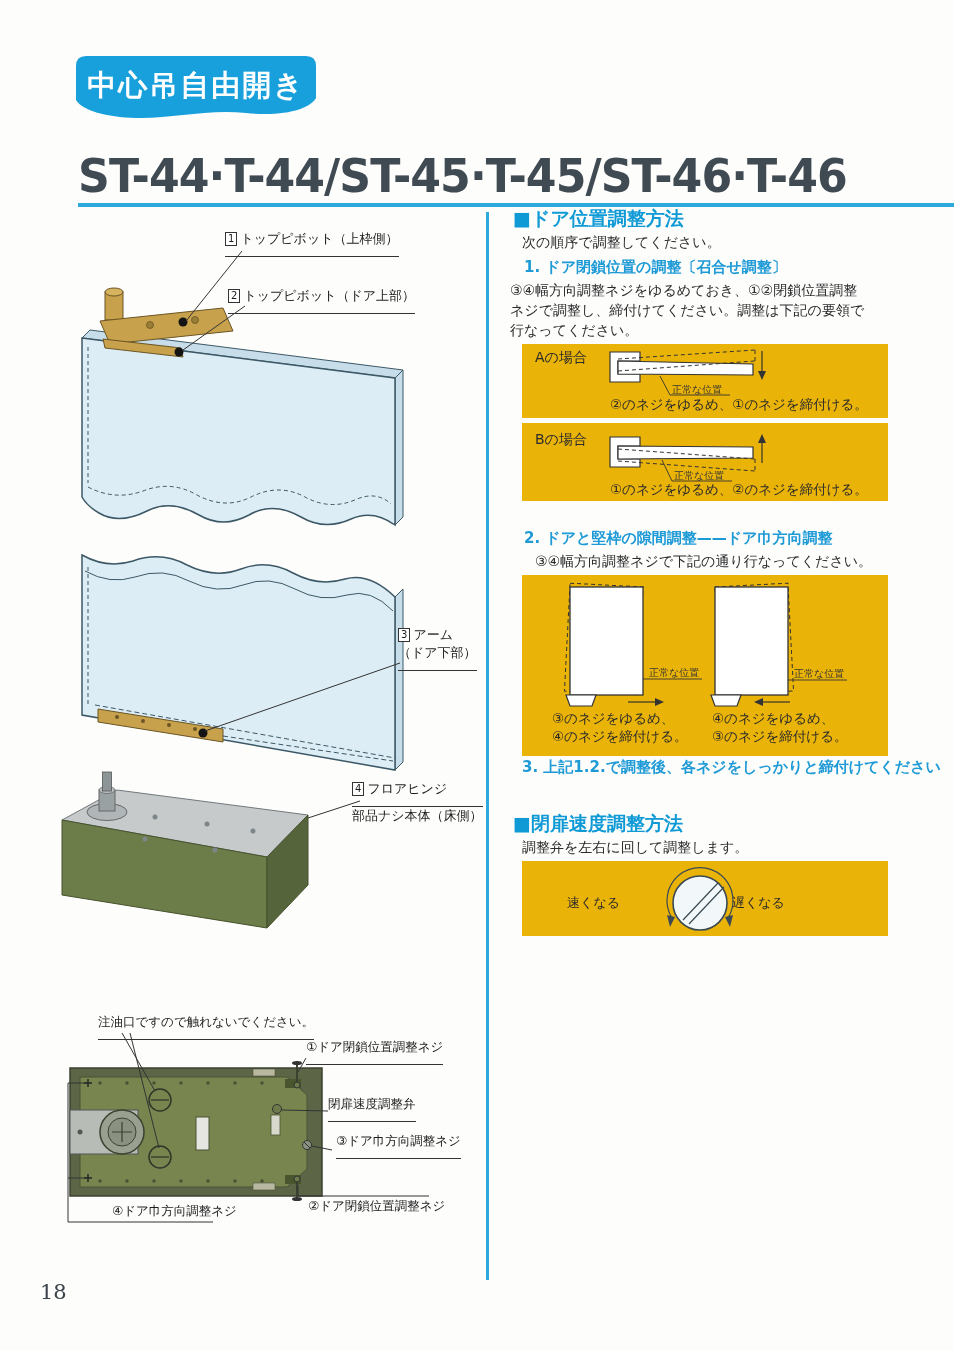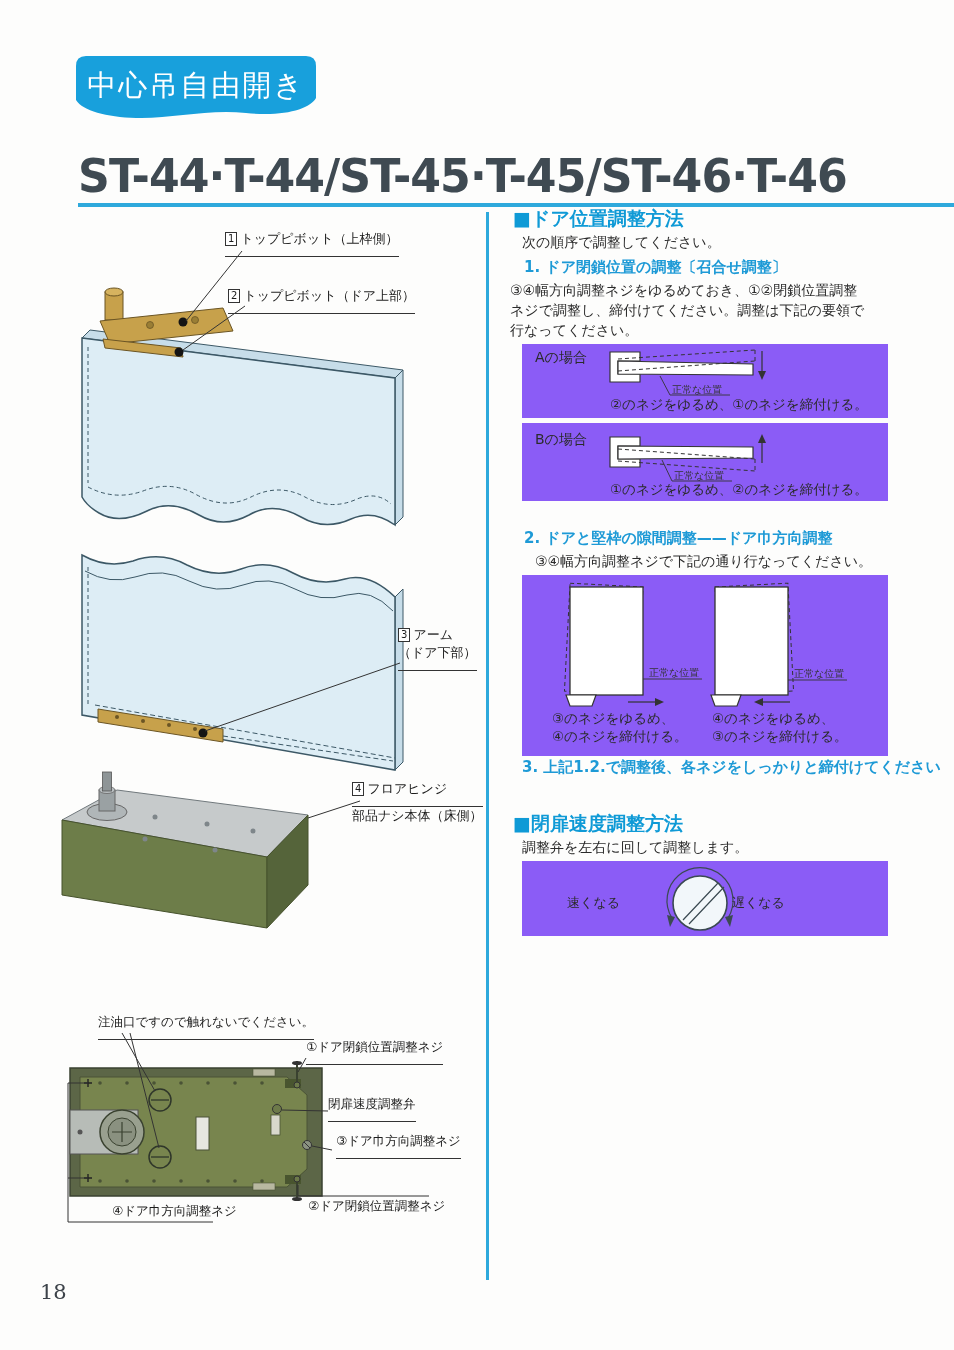--- a/index.html
+++ b/index.html
@@ -1,30 +1,30 @@
 <!DOCTYPE html>
 <html><head>
 <meta charset="utf-8">
 <style>
   html,body{margin:0;padding:0;background:#e8e8e8;}
   .page{position:relative;width:954px;height:1350px;margin:0 auto;background:#fdfdfc;overflow:hidden;
         font-family:"DejaVu Sans","Liberation Sans",sans-serif;color:#2b2b2b;}
   .abs{position:absolute;}
   
   .badge-text{position:absolute;left:0;top:10px;width:100%;text-align:center;color:#fff;
-              font-size:29px;font-weight:normal;letter-spacing:2px;}
+              font-size:29px;font-weight:bold;letter-spacing:2px;}
   
   .title{font-size:47px;font-weight:bold;color:#3f4a52;letter-spacing:-1px;white-space:nowrap;
          transform:scaleX(.94);transform-origin:left;}
   .rule-blue{background:#2ea9dc;}
   
   .h-blue{font-size:19px;font-weight:bold;color:#0f9ad6;margin-left:16px;}
   .step-title{font-size:15px;font-weight:bold;color:#1e9ad6;white-space:nowrap;}
   .body-txt{font-size:14px;line-height:1.42;color:#2b2b2b;}
-  .panel{background:#8b5cf6;}
+  .panel{background:#eab308;}
   .case-label{font-size:14px;color:#2b2b2b;}
   .cap{font-size:13.5px;color:#2b2b2b;white-space:nowrap;}
   .cap2{font-size:13.5px;line-height:1.35;color:#2b2b2b;white-space:nowrap;}
   
   .plabel{font-size:13px;color:#1c1c1c;white-space:nowrap;}
   .ul{border-bottom:1.3px solid #333;padding-bottom:8px;}
   .numbox{display:inline-block;border:1px solid #333;font-size:10px;line-height:12px;
           padding:0 2px;margin-right:3px;vertical-align:1px;background:#fff;}
   
   .hlabel{font-size:12.5px;color:#1c1c1c;white-space:nowrap;}

